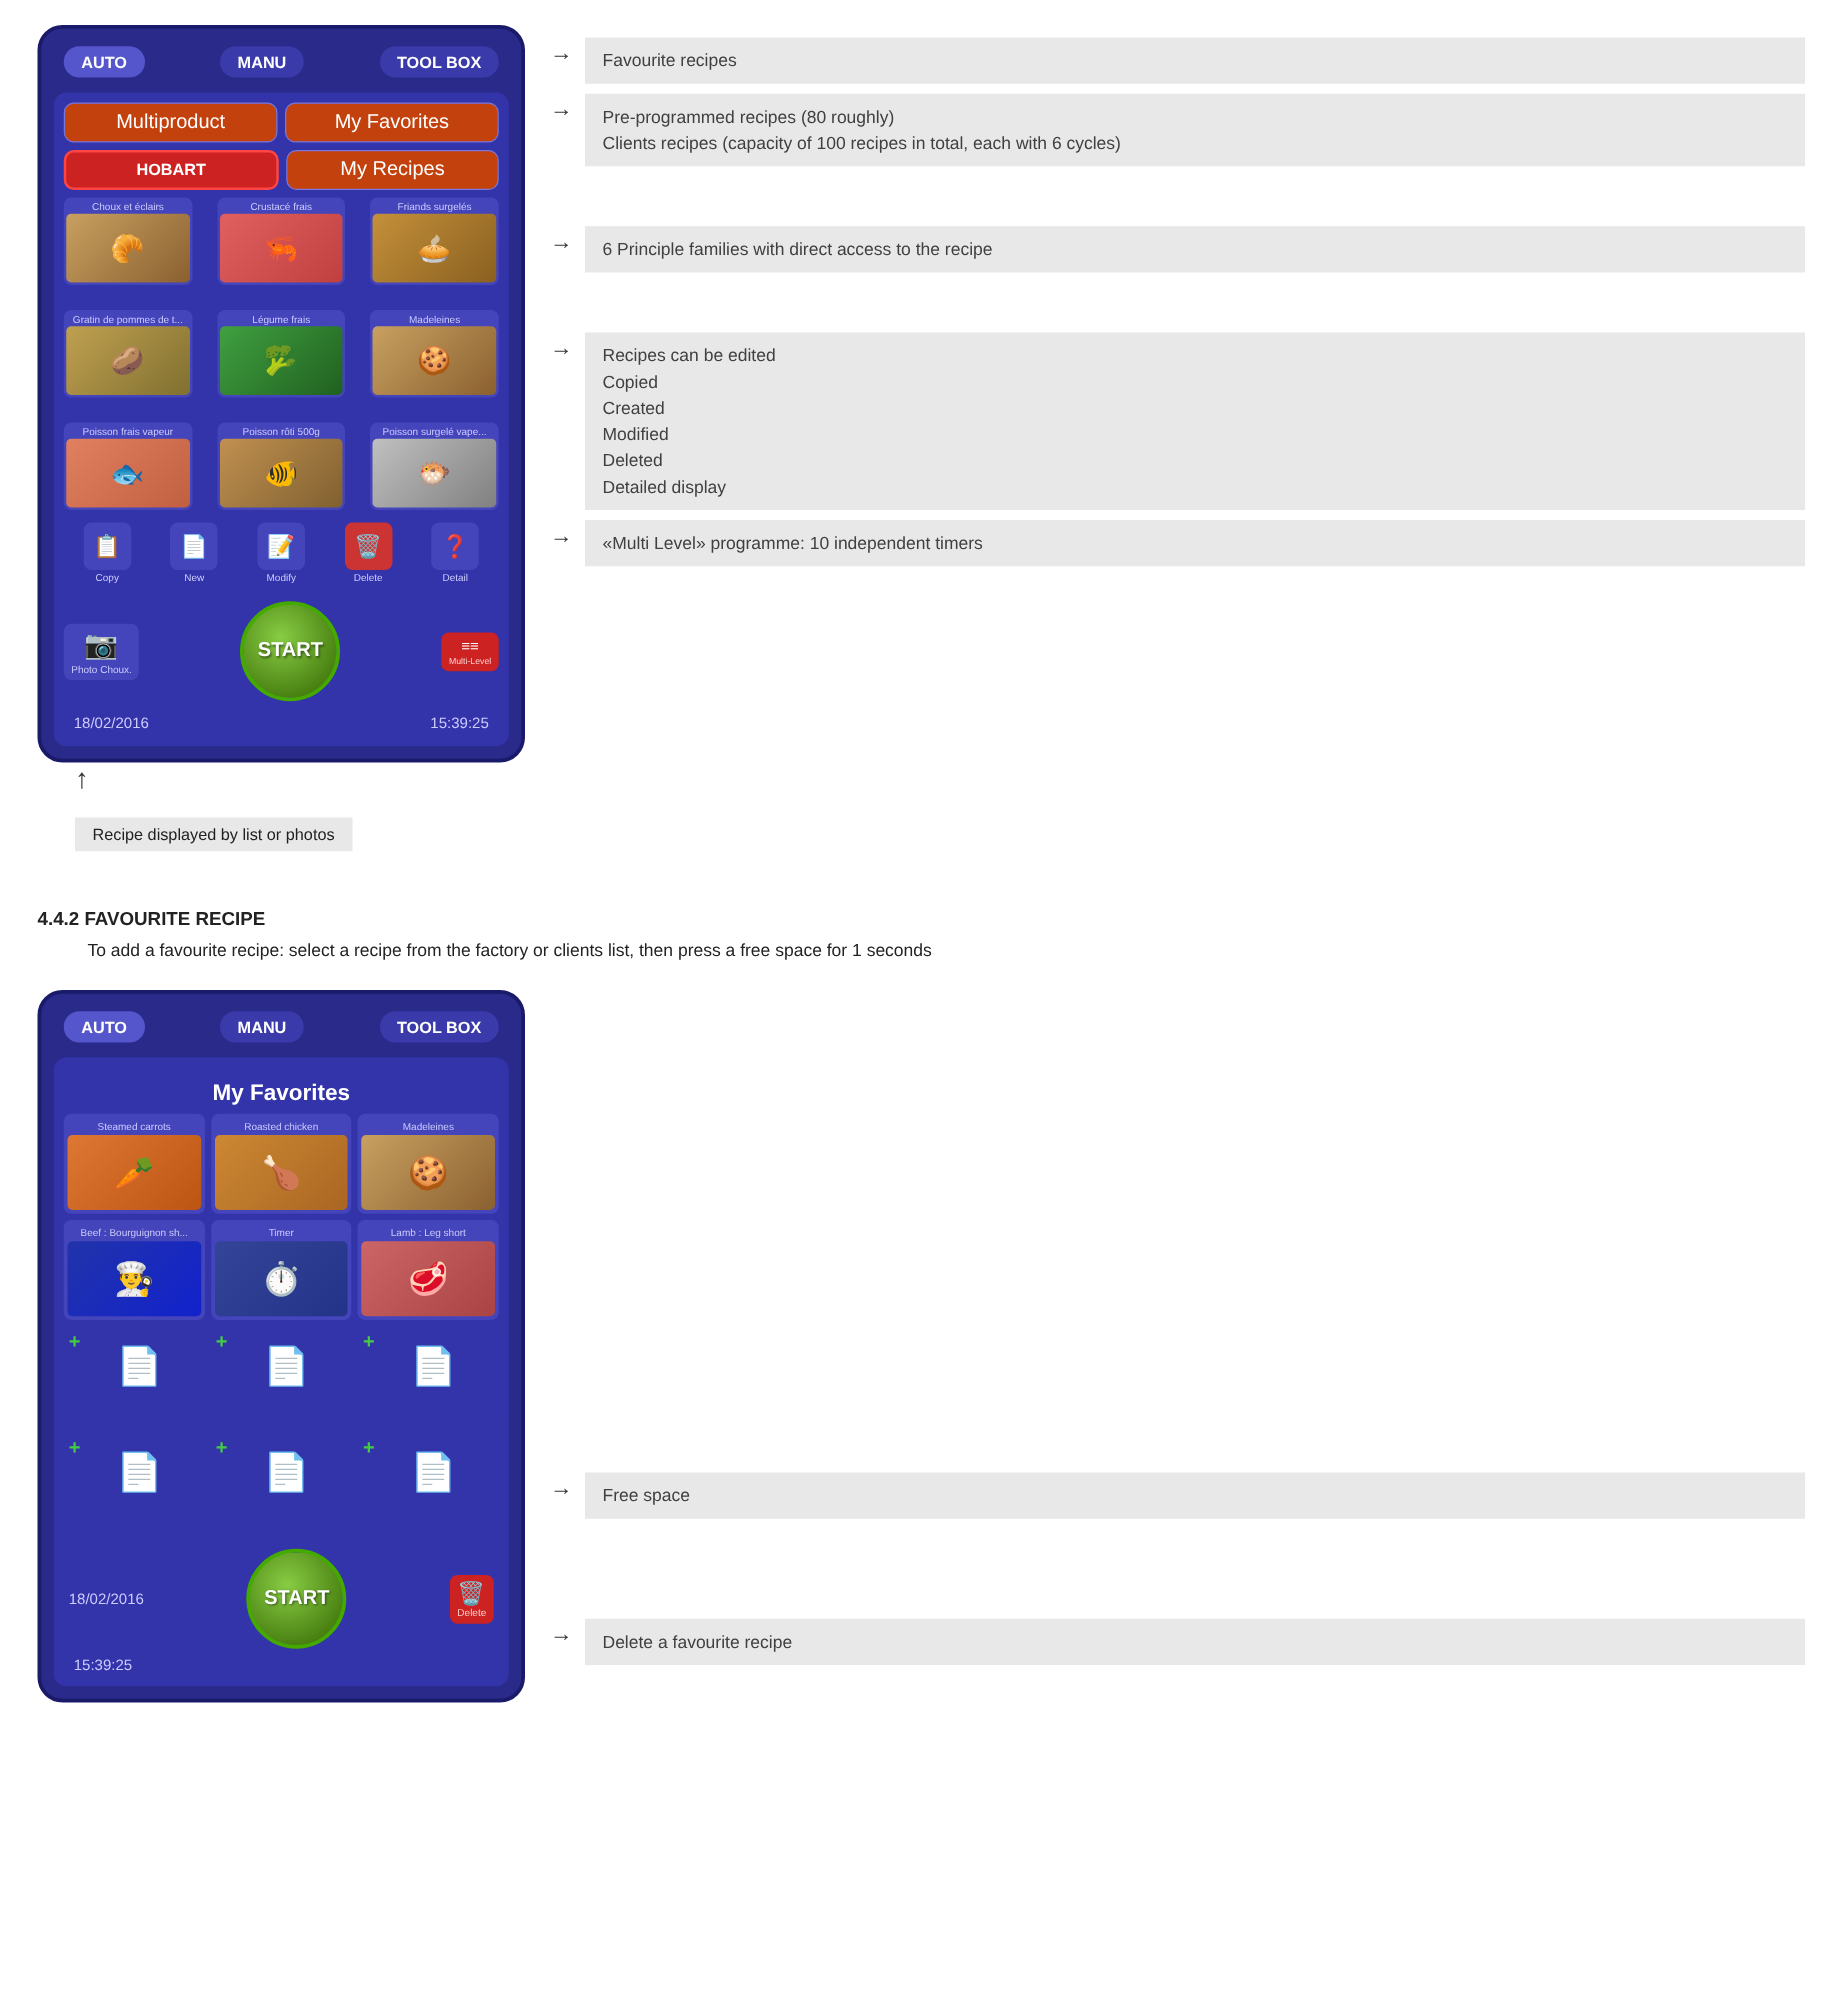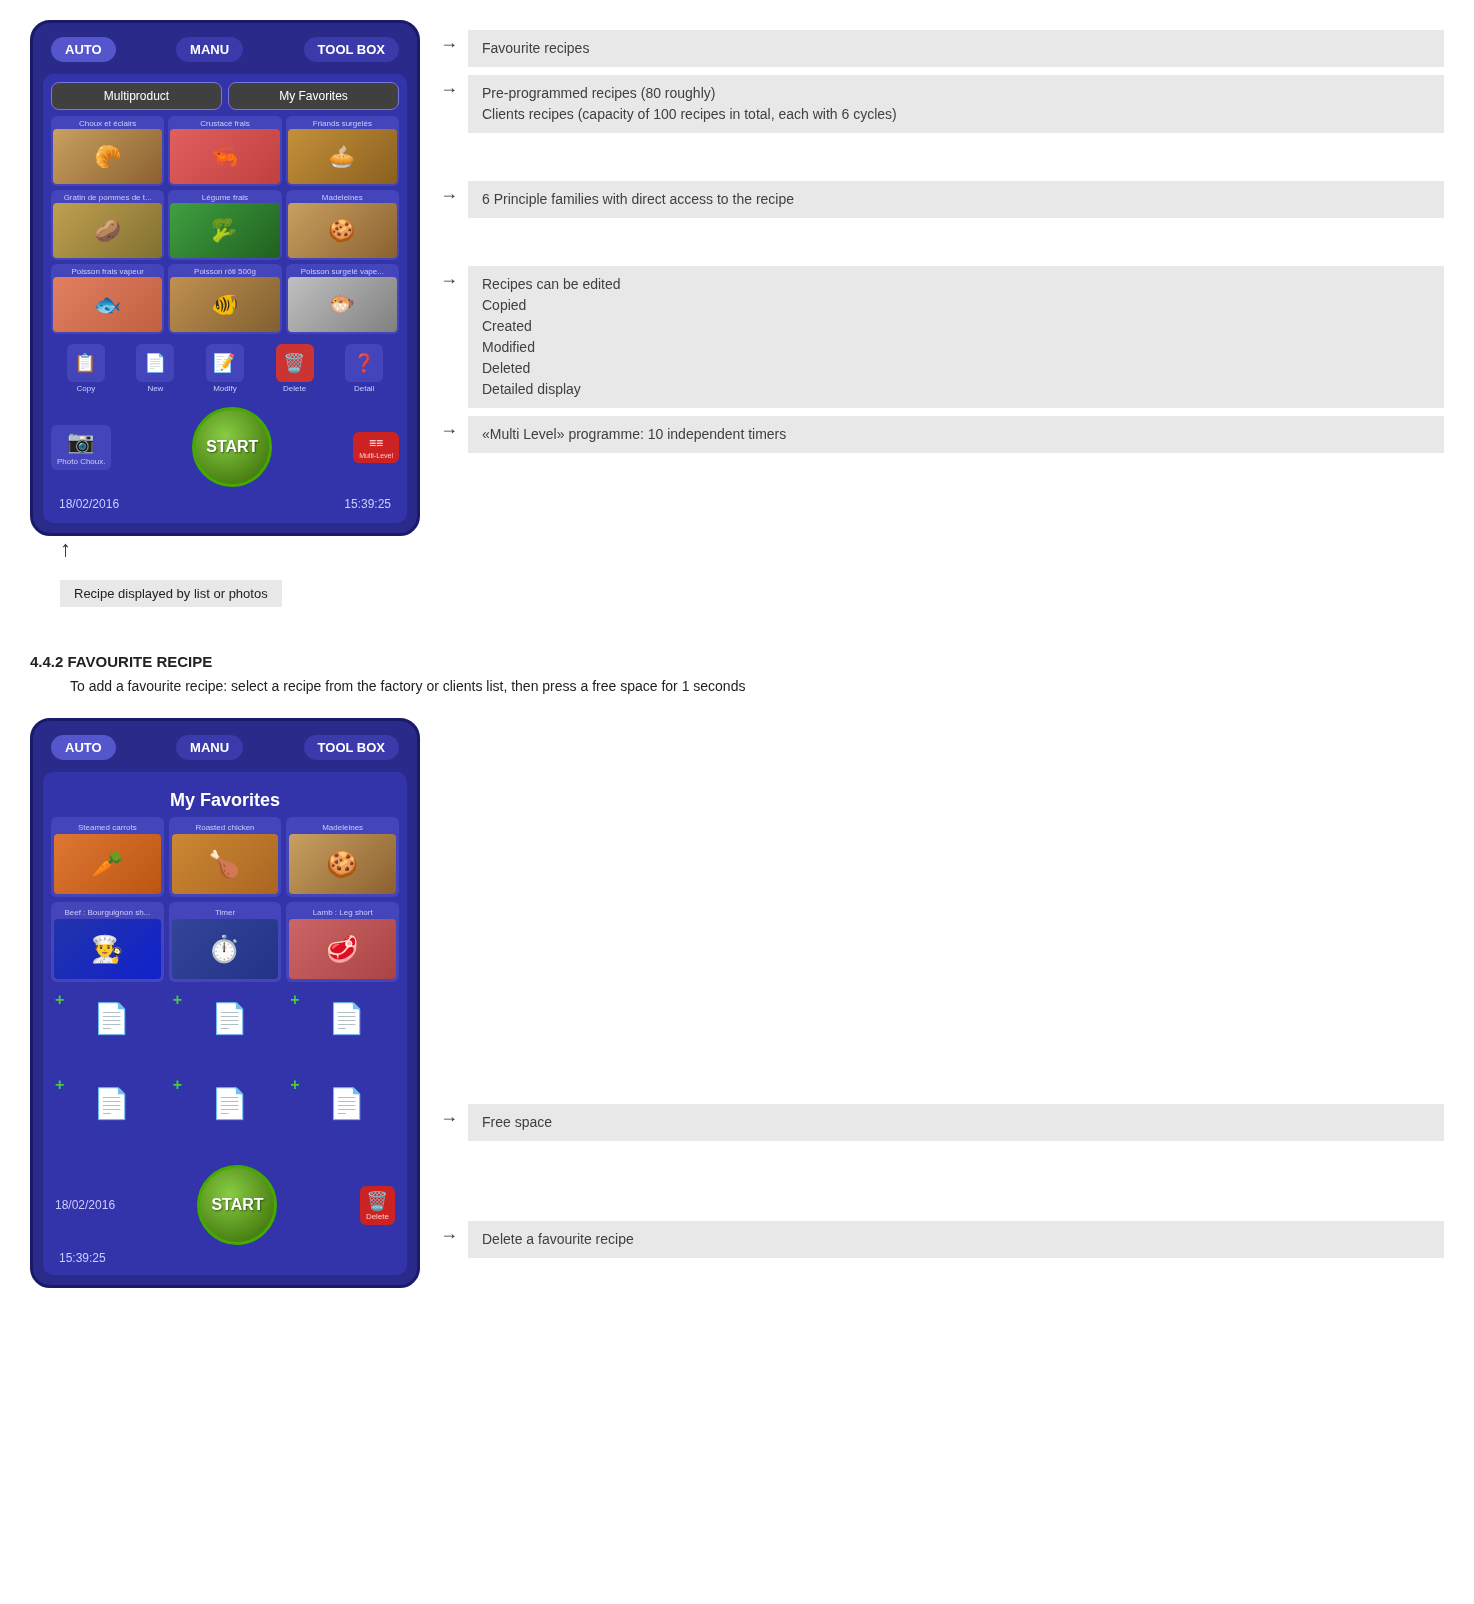--- a/index.html
+++ b/index.html
@@ -67,43 +67,43 @@
     }
 
     .device-row-buttons {
       display: flex;
       gap: 6px;
       margin-bottom: 6px;
     }
 
     .dev-btn {
       flex: 1;
-      background: #404040;
+      background: #c2410c;
       color: white;
       border: 1px solid #7777dd;
       border-radius: 8px;
       padding: 6px 4px;
-      font-size: 12px;
+      font-size: 16px;
       text-align: center;
       cursor: pointer;
     }
 
     .dev-btn.hobart {
       background: #cc2222;
       font-weight: bold;
       font-size: 13px;
       color: white;
       border: 2px solid #ff4444;
     }
 
     
     .recipe-grid {
       display: grid;
       grid-template-columns: repeat(3, 1fr);
-      gap: 4px;
+      gap: 20px;
       margin-bottom: 6px;
     }
 
     .recipe-cell {
       background: #4444bb;
       border-radius: 6px;
       overflow: hidden;
       display: flex;
       flex-direction: column;
       align-items: center;
@@ -410,20 +410,24 @@
           <span class="device-header-btn active">AUTO</span>
           <span class="device-header-btn">MANU</span>
           <span class="device-header-btn">TOOL BOX</span>
         </div>
 
         <div class="device-body">
           <div class="device-row-buttons">
             <div class="dev-btn">Multiproduct</div>
             <div class="dev-btn">My Favorites</div>
           </div>
+          <div class="device-row-buttons">
+            <div class="dev-btn hobart">HOBART</div>
+            <div class="dev-btn">My Recipes</div>
+          </div>
 
           <div class="recipe-grid">
             <div class="recipe-cell">
               <div class="recipe-cell-label">Choux et éclairs</div>
               <div class="recipe-img-placeholder img-pastry">🥐</div>
             </div>
             <div class="recipe-cell">
               <div class="recipe-cell-label">Crustacé frais</div>
               <div class="recipe-img-placeholder img-seafood">🦐</div>
             </div>

